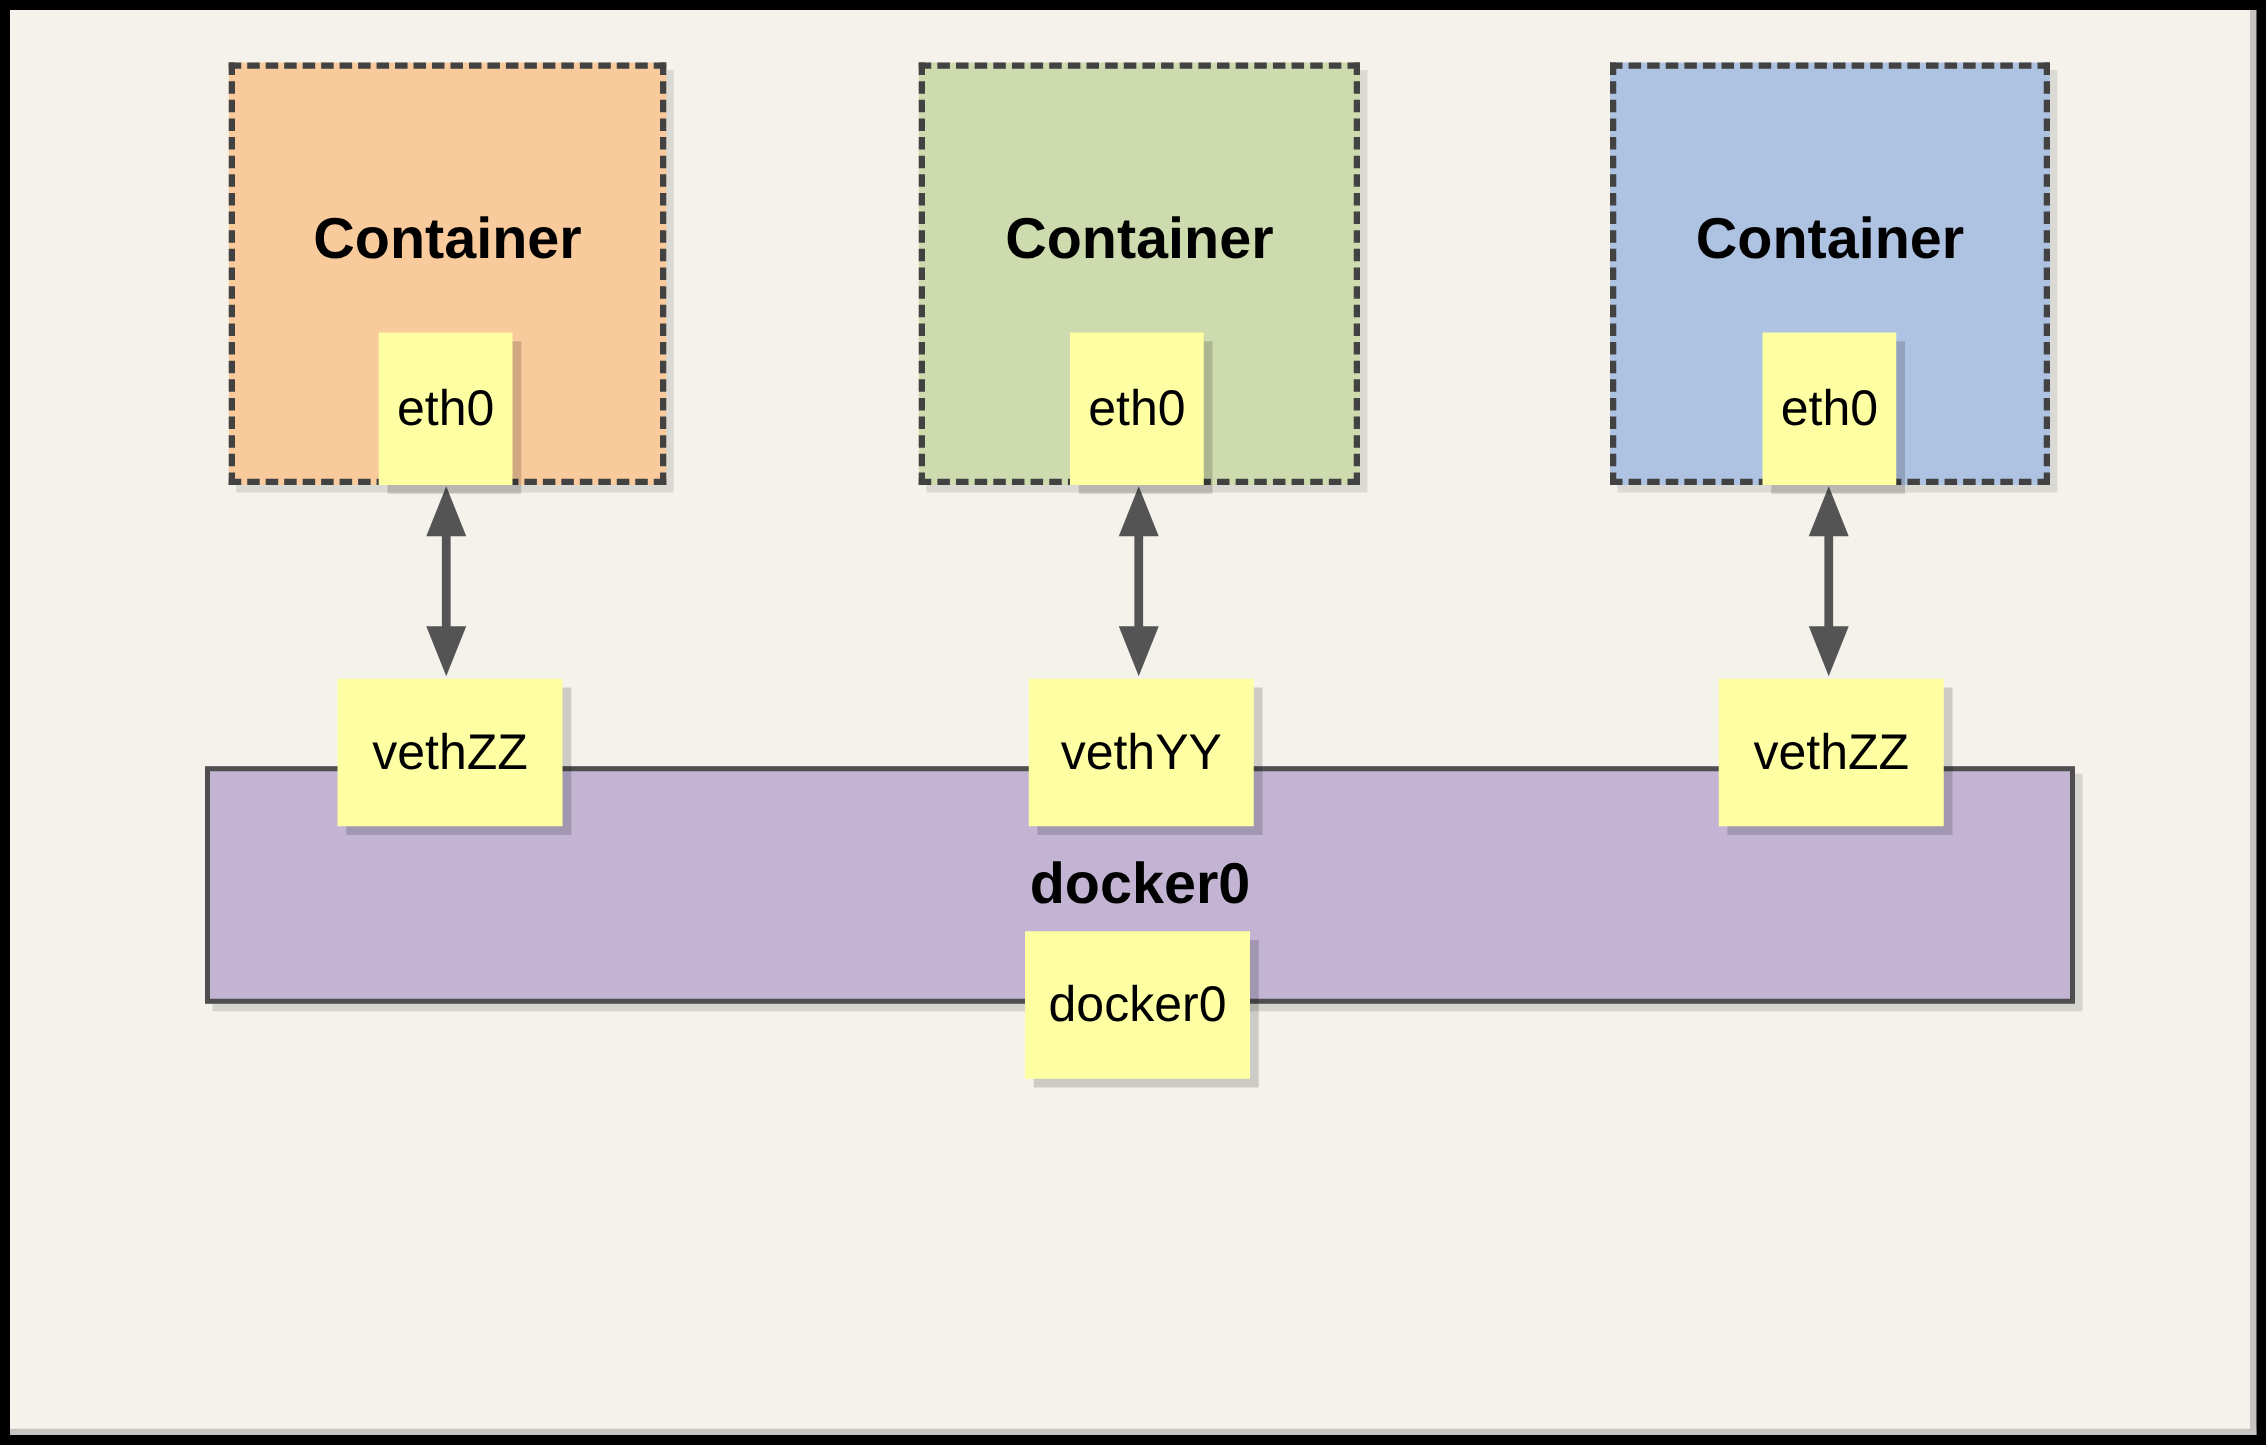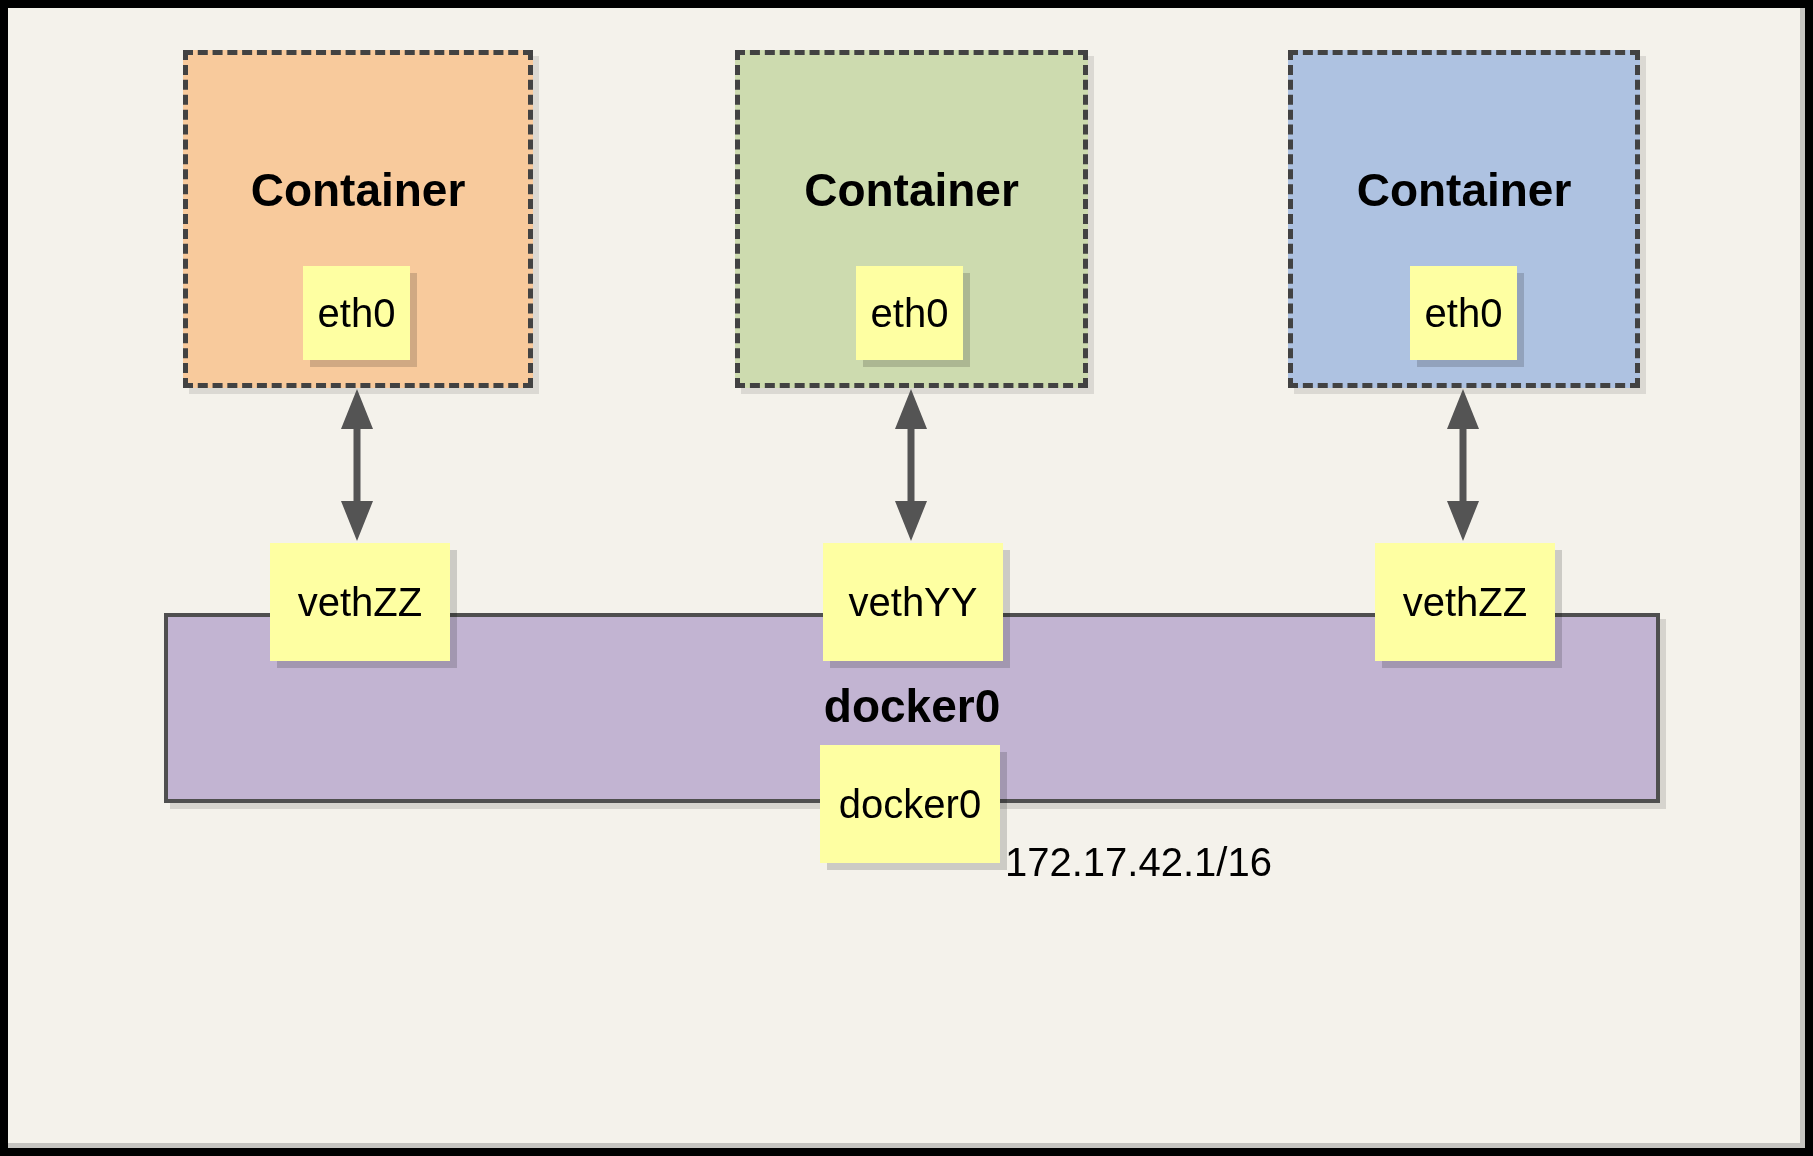--- a/index.html
+++ b/index.html
@@ -44,21 +44,21 @@
     position:absolute;
     background:#FEFFA2;
     box-shadow:7px 7px 0 rgba(0,0,0,0.16);
     display:flex;
     align-items:center;
     justify-content:center;
     font-size:40px;
     color:#000;
     z-index:3;
   }
-  .eth{width:107px;height:94px;top:258px;}
+  .eth{width:107px;height:122px;top:258px;}
   .eth.e1{left:295px;}
   .eth.e2{left:848px;}
   .eth.e3{left:1402px;}
   .veth{width:180px;height:118px;top:535px;}
   .veth.v1{left:262px;}
   .veth.v2{left:815px;}
   .veth.v3{left:1367px;}
   .dockbox{width:180px;height:118px;top:737px;left:812px;}
   
   .arrow{
@@ -148,17 +148,16 @@
     <div class="bridge">
       <span class="bname">docker0</span>
     </div>
 
     <div class="ybox veth v1">vethZZ</div>
     <div class="ybox veth v2">vethYY</div>
     <div class="ybox veth v3">vethZZ</div>
 
     <div class="ybox dockbox">docker0</div>
 
-    <div class="ip">172.17.42.1/16</div>
 
 
   </div>
 </div>
 
 </body></html>

